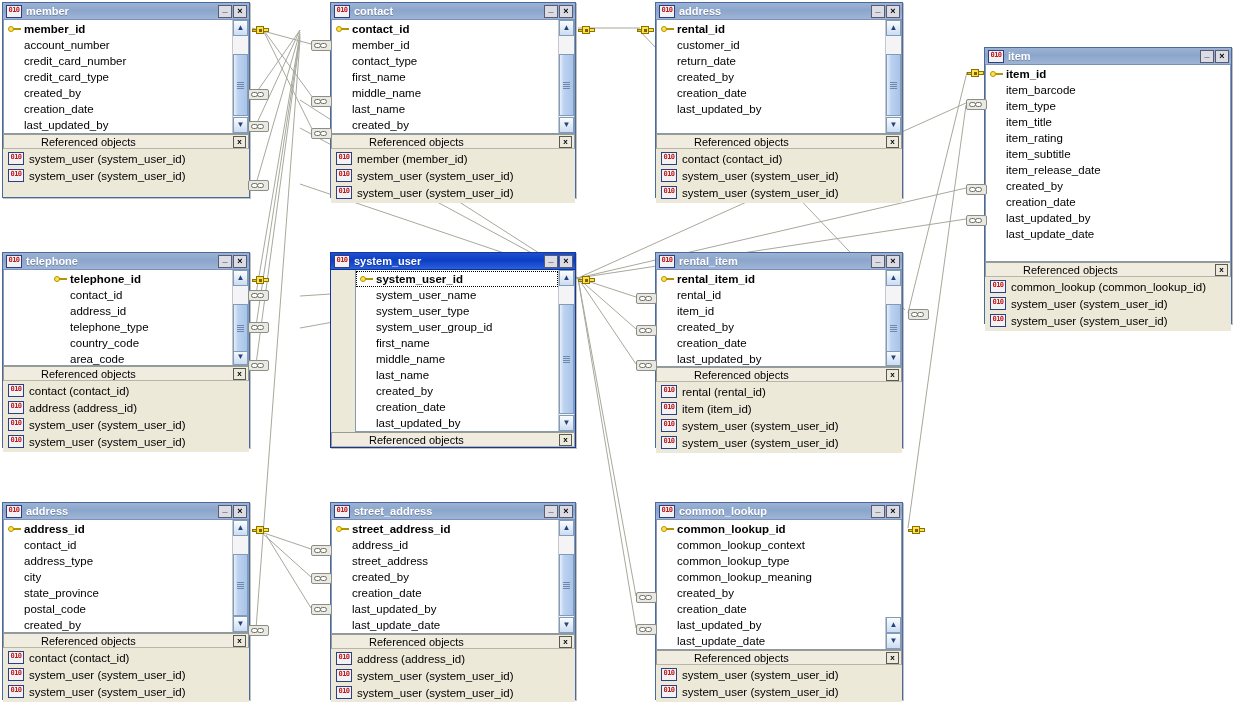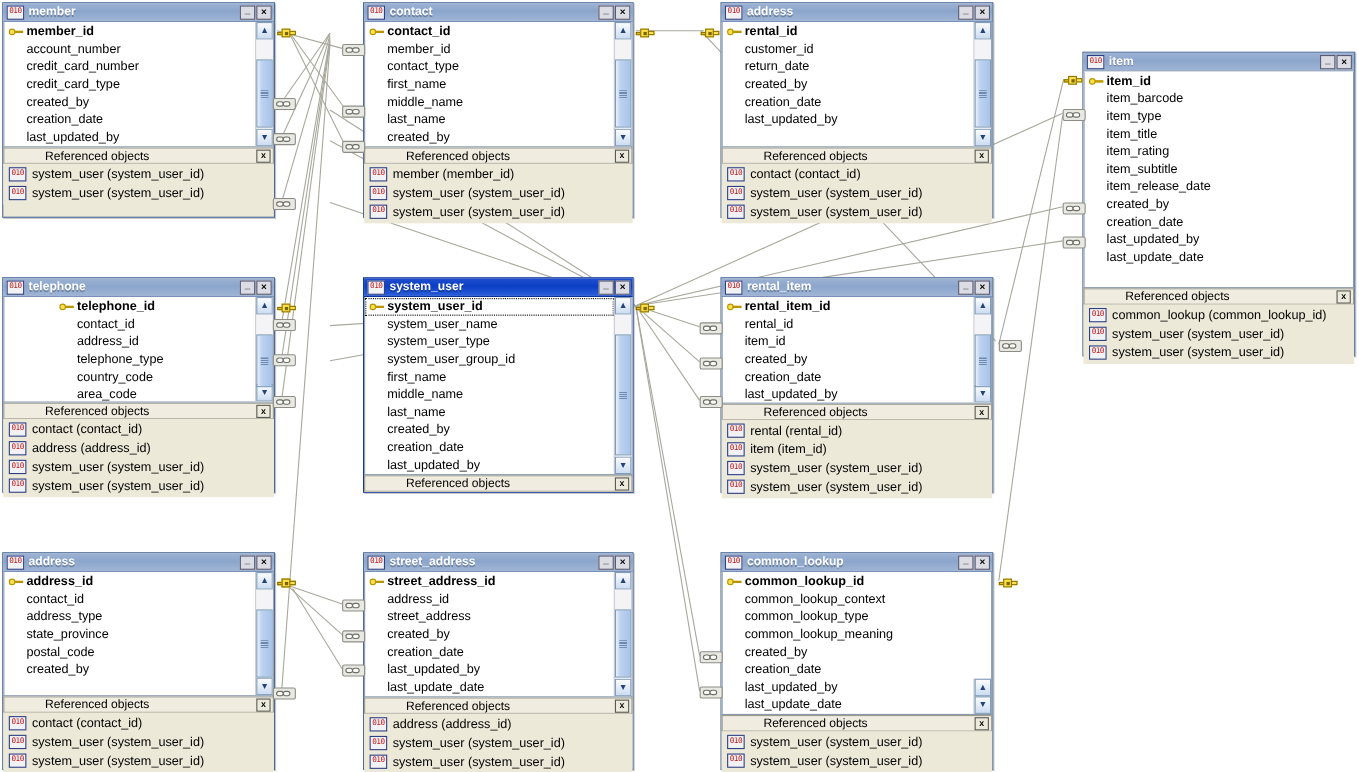--- a/index.html
+++ b/index.html
@@ -53,21 +53,21 @@
   .tbl-icon {
     width: 14px; height: 11px;
     border: 1px solid #2e3f80;
     background: #f2f2f5;
     margin-right: 4px;
     font-size: 7px;
     line-height: 9px;
     color: #c01a1a;
     text-align: center;
     font-family: "DejaVu Sans Mono", monospace;
-    font-weight: normal;
+    font-weight: bold;
     letter-spacing: -0.5px;
     overflow: hidden;
     flex: 0 0 auto;
   }
   .title-text {
     flex: 1 1 auto;
     font-size: 11px;
     font-weight: bold;
     color: #ffffff;
     white-space: nowrap;
@@ -670,21 +670,21 @@
       </div>
       <div class="win focused" style="left: 330px; top: 252px; width: 246px; height: 196px;">
         <div class="titlebar">
           <div class="tbl-icon">010</div>
           <div class="title-text">system_user</div>
           <div class="tb-btns">
             <div class="tb-btn min">_</div>
             <div class="tb-btn">×</div>
           </div>
         </div>
-        <div class="cols-wrap" style="height: 161px; flex: 0 0 161px;">
+        <div class="cols-wrap" style="height: 161px; flex: 0 0 161px; margin-left: 24px;">
           <div class="cols">
             <div class="col-row pk selected">
               <span class="key-ico"></span>
               <span>system_user_id</span>
             </div>
             <div class="col-row">
               <span class="col-ind"></span>
               <span>system_user_name</span>
             </div>
             <div class="col-row">
@@ -822,20 +822,24 @@
             <div class="col-row">
               <span class="col-ind"></span>
               <span>contact_id</span>
             </div>
             <div class="col-row">
               <span class="col-ind"></span>
               <span>address_type</span>
             </div>
             <div class="col-row">
               <span class="col-ind"></span>
+              <span>city</span>
+            </div>
+            <div class="col-row">
+              <span class="col-ind"></span>
               <span>state_province</span>
             </div>
             <div class="col-row">
               <span class="col-ind"></span>
               <span>postal_code</span>
             </div>
             <div class="col-row">
               <span class="col-ind"></span>
               <span>created_by</span>
             </div>

